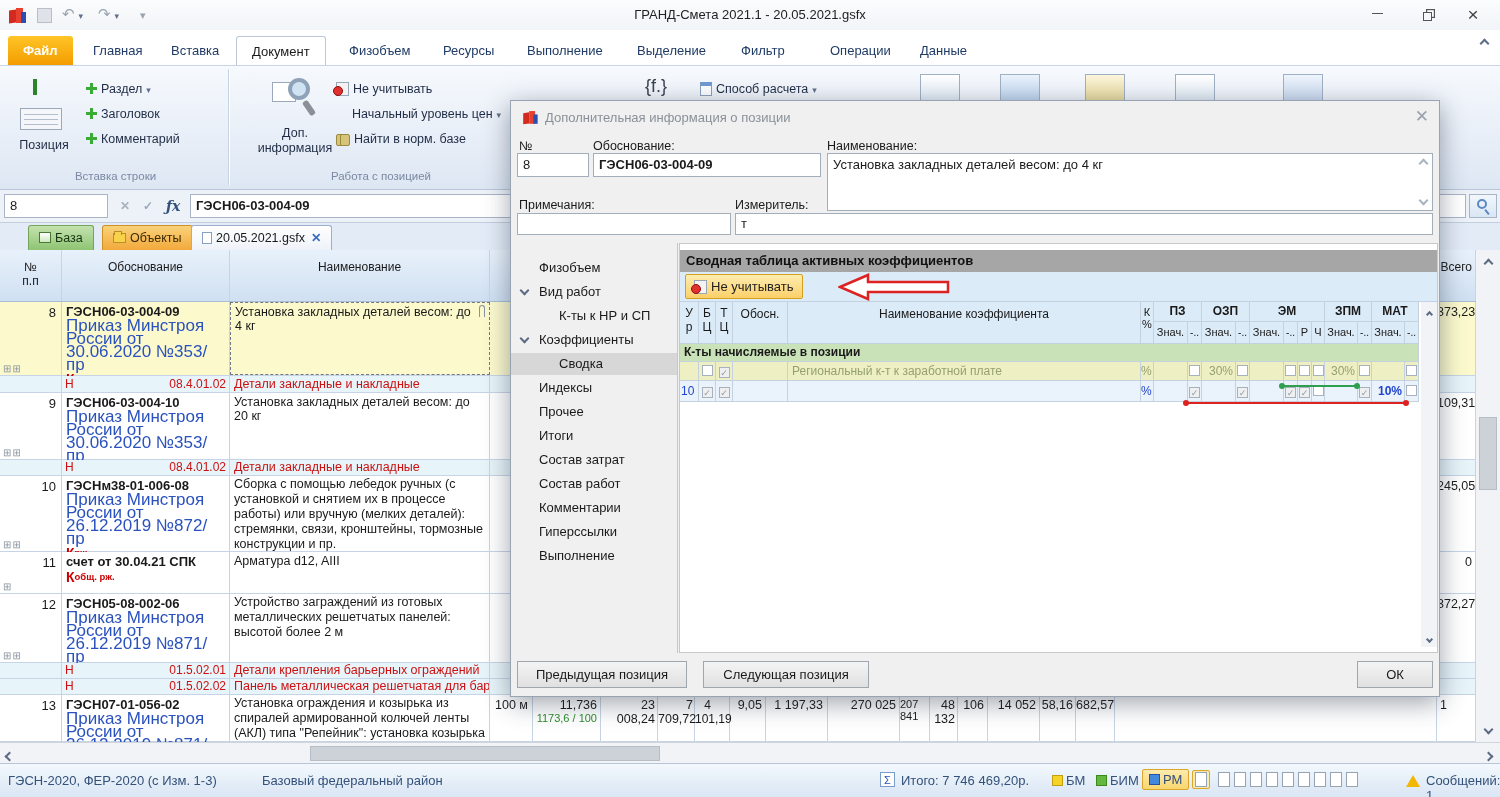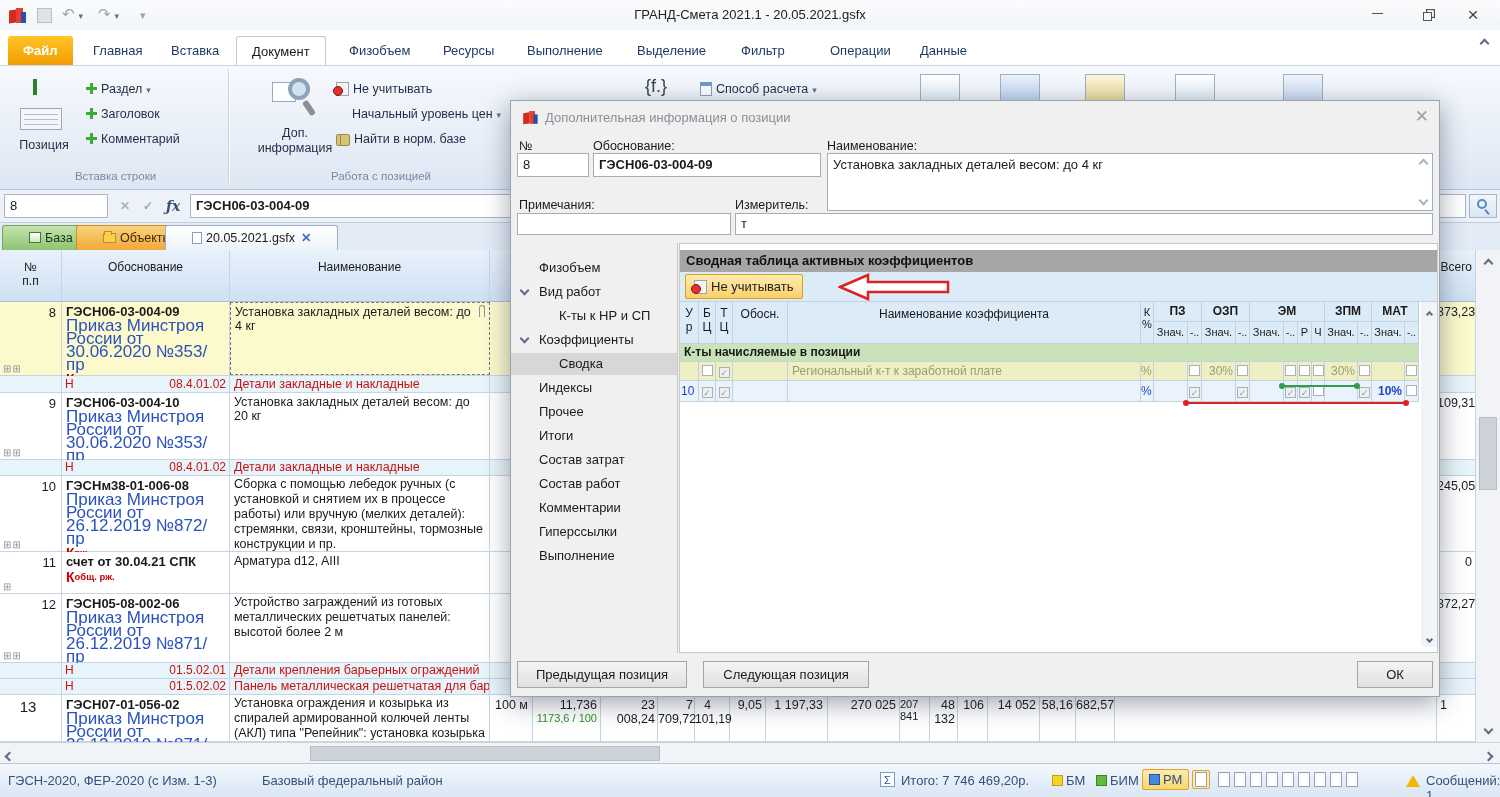--- a/index.html
+++ b/index.html
@@ -60,21 +60,21 @@
   .ic-calc { display:inline-block; width:12px; height:14px; background:#fff; border:1px solid #8aa0c0; border-top:4px solid #6f9ad0; margin-right:4px; vertical-align:-3px; }
   .ribbon-bigicon { width:40px; height:28px; border:1px solid #9fb0c4; background:linear-gradient(#ffffff,#dfe9f4); }
 
   
   .fbar { left:0; top:190px; width:1500px; height:33px; background:#edf2f9; border-bottom:1px solid #c3cfdf; }
   .finput { background:#fff; border:1px solid #a9b5c6; height:24px; line-height:22px; padding:0 5px; font-size:13px; }
   .fx { font-family:"DejaVu Serif", serif; font-style:italic; font-weight:bold; color:#33517a; }
 
   
   .doctabs { left:0; top:223px; width:1500px; height:27px; background:#e2ebf6; }
-  .dtab { position:absolute; top:2px; height:25px; line-height:25px; padding:0 26px; font-size:12.5px; border:1px solid #9ab0cc; border-bottom:none; border-radius:3px 3px 0 0; }
+  .dtab { position:absolute; top:2px; height:25px; line-height:25px; padding:0 10px; font-size:12.5px; border:1px solid #9ab0cc; border-bottom:none; border-radius:3px 3px 0 0;margin-left:26px; }
   .dtab.base { background:linear-gradient(#c4e2ae,#8ec473); border-color:#74a35a; color:#173311; }
   .dtab.objects { background:linear-gradient(#fad27a,#f2a93b); border-color:#cf9126; color:#3c2a06; }
   .dtab.doc { background:linear-gradient(#ffffff,#eef3f9); color:#1a1a1a; }
   .dtab .x { color:#3c6ec0; font-weight:bold; margin-left:6px; }
   .ic-grid-green { display:inline-block; width:12px; height:11px; border:1px solid #477a33; background:linear-gradient(#fff,#cfe8c0); margin-right:4px; vertical-align:-1px; }
   .ic-folder { display:inline-block; width:13px; height:10px; background:#f8d24a; border:1px solid #b8902a; margin-right:4px; vertical-align:-1px; position:relative; }
   .ic-folder::before { content:""; position:absolute; left:0; top:-3px; width:6px; height:3px; background:#f8d24a; border:1px solid #b8902a; border-bottom:none; }
   .ic-doc { display:inline-block; width:10px; height:12px; background:#fff; border:1px solid #8aa0c0; margin-right:4px; vertical-align:-2px; }
 
   
@@ -343,21 +343,21 @@
     </div>
     <div class="grow sub" style="top:429px; height:16px; line-height:15px;">
       <div class="gcell" style="left:0; width:62px;"></div>
       <div class="gcell" style="left:62px; width:168px; padding:0 3px;"><span>Н</span><span style="float:right;">01.5.02.02</span></div>
       <div class="gcell clip" style="left:230px; width:260px; padding:0 4px; font-size:12.5px;">Панель металлическая решетчатая для барь...</div>
       <div class="gcell" style="left:490px; width:43px;"></div>
       <div class="gcell" style="left:1437px; width:39px;"></div>
     </div>
 
     <div class="grow" style="top:445px; height:47px;">
-      <div class="gcell" style="left:0; width:62px; text-align:center; padding:3px 5px 0 0; font-size:15px;">13</div>
+      <div class="gcell" style="left:0; width:62px; text-align:right; padding:3px 5px 0 0; font-size:13px;">13</div>
       <div class="gcell" style="left:62px; width:168px; padding:2px 4px;">
         <div class="code">ГЭСН07-01-056-02</div>
         <div class="order">Приказ Минстроя России от 26.12.2019 №871/пр</div>
       </div>
       <div class="gcell clip" style="left:230px; width:260px; padding:1px 4px; font-size:12.5px; line-height:15px; white-space:normal;">Установка ограждения и козырька из спиралей армированной колючей ленты (АКЛ) типа "Репейник": установка козырька высотой</div>
       <div class="gcell" style="left:490px; width:43px; padding:3px 3px 0 5px; font-size:12.5px;">100 м</div>
       <div class="gcell" style="left:533px; width:68px; text-align:right; padding:3px 3px 0 0; font-size:12.5px;">
         <div>11,736</div>
           <div class="greennote">1173,6 / 100</div>
       </div>

